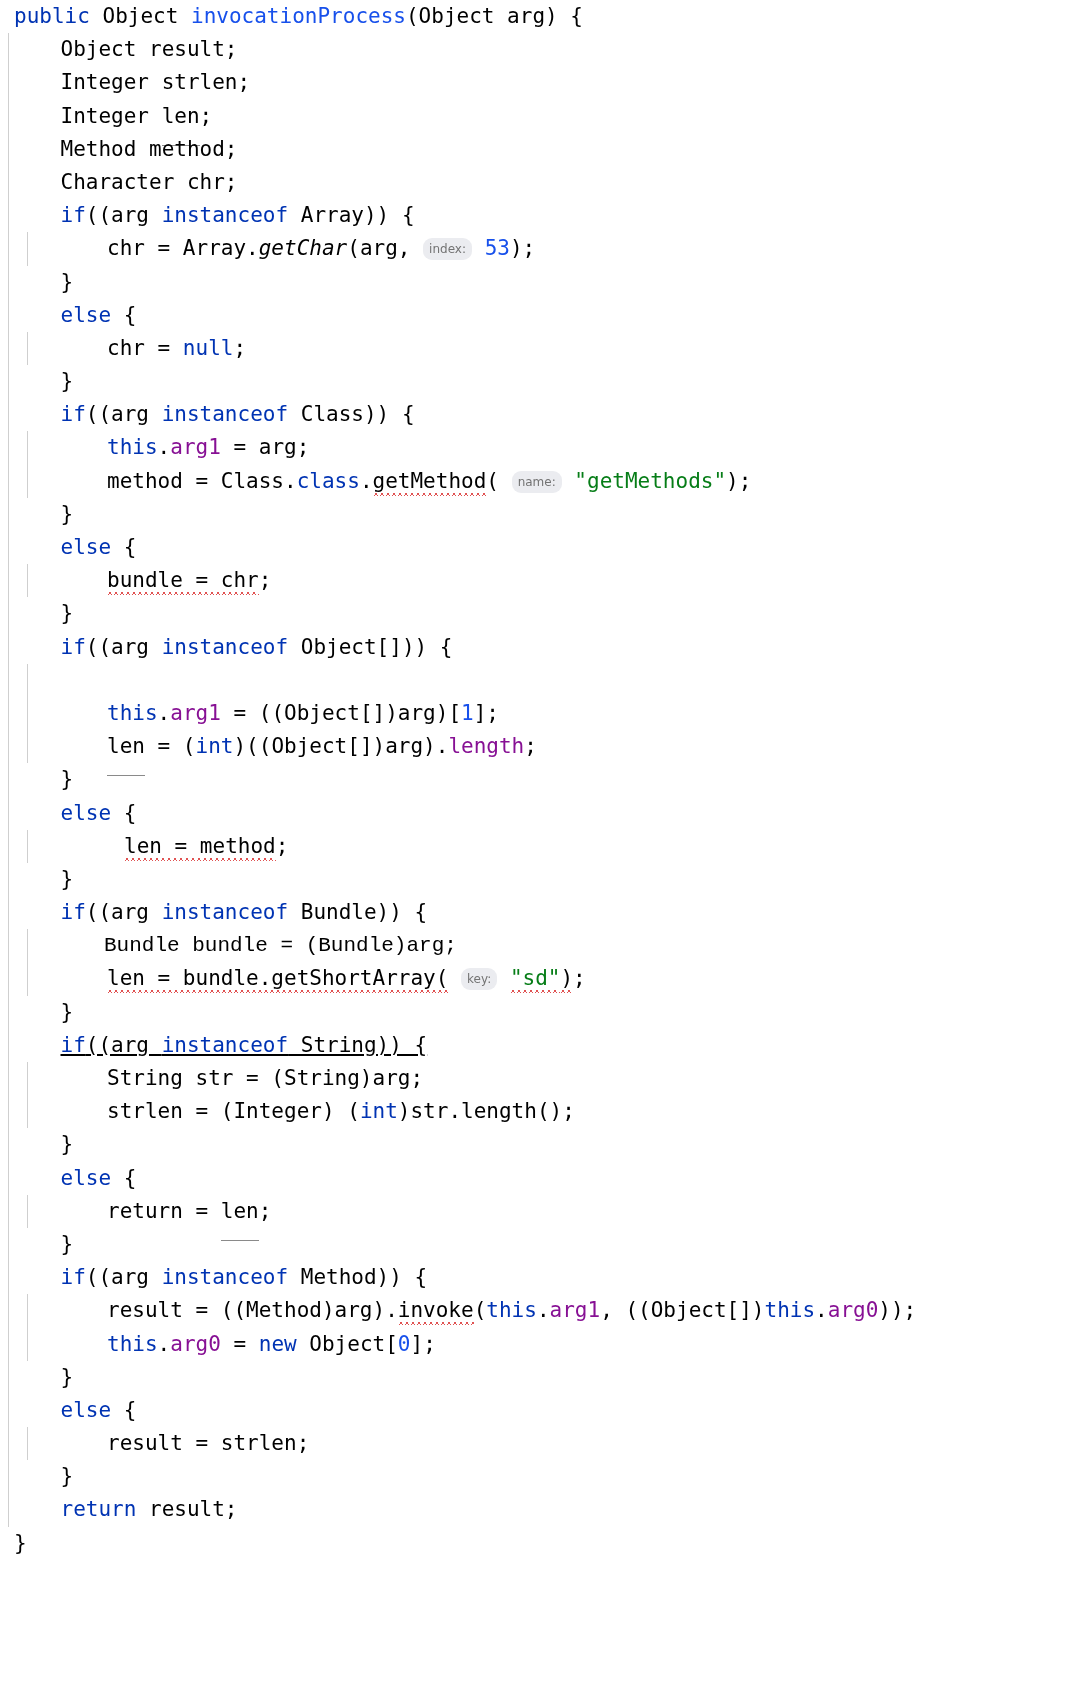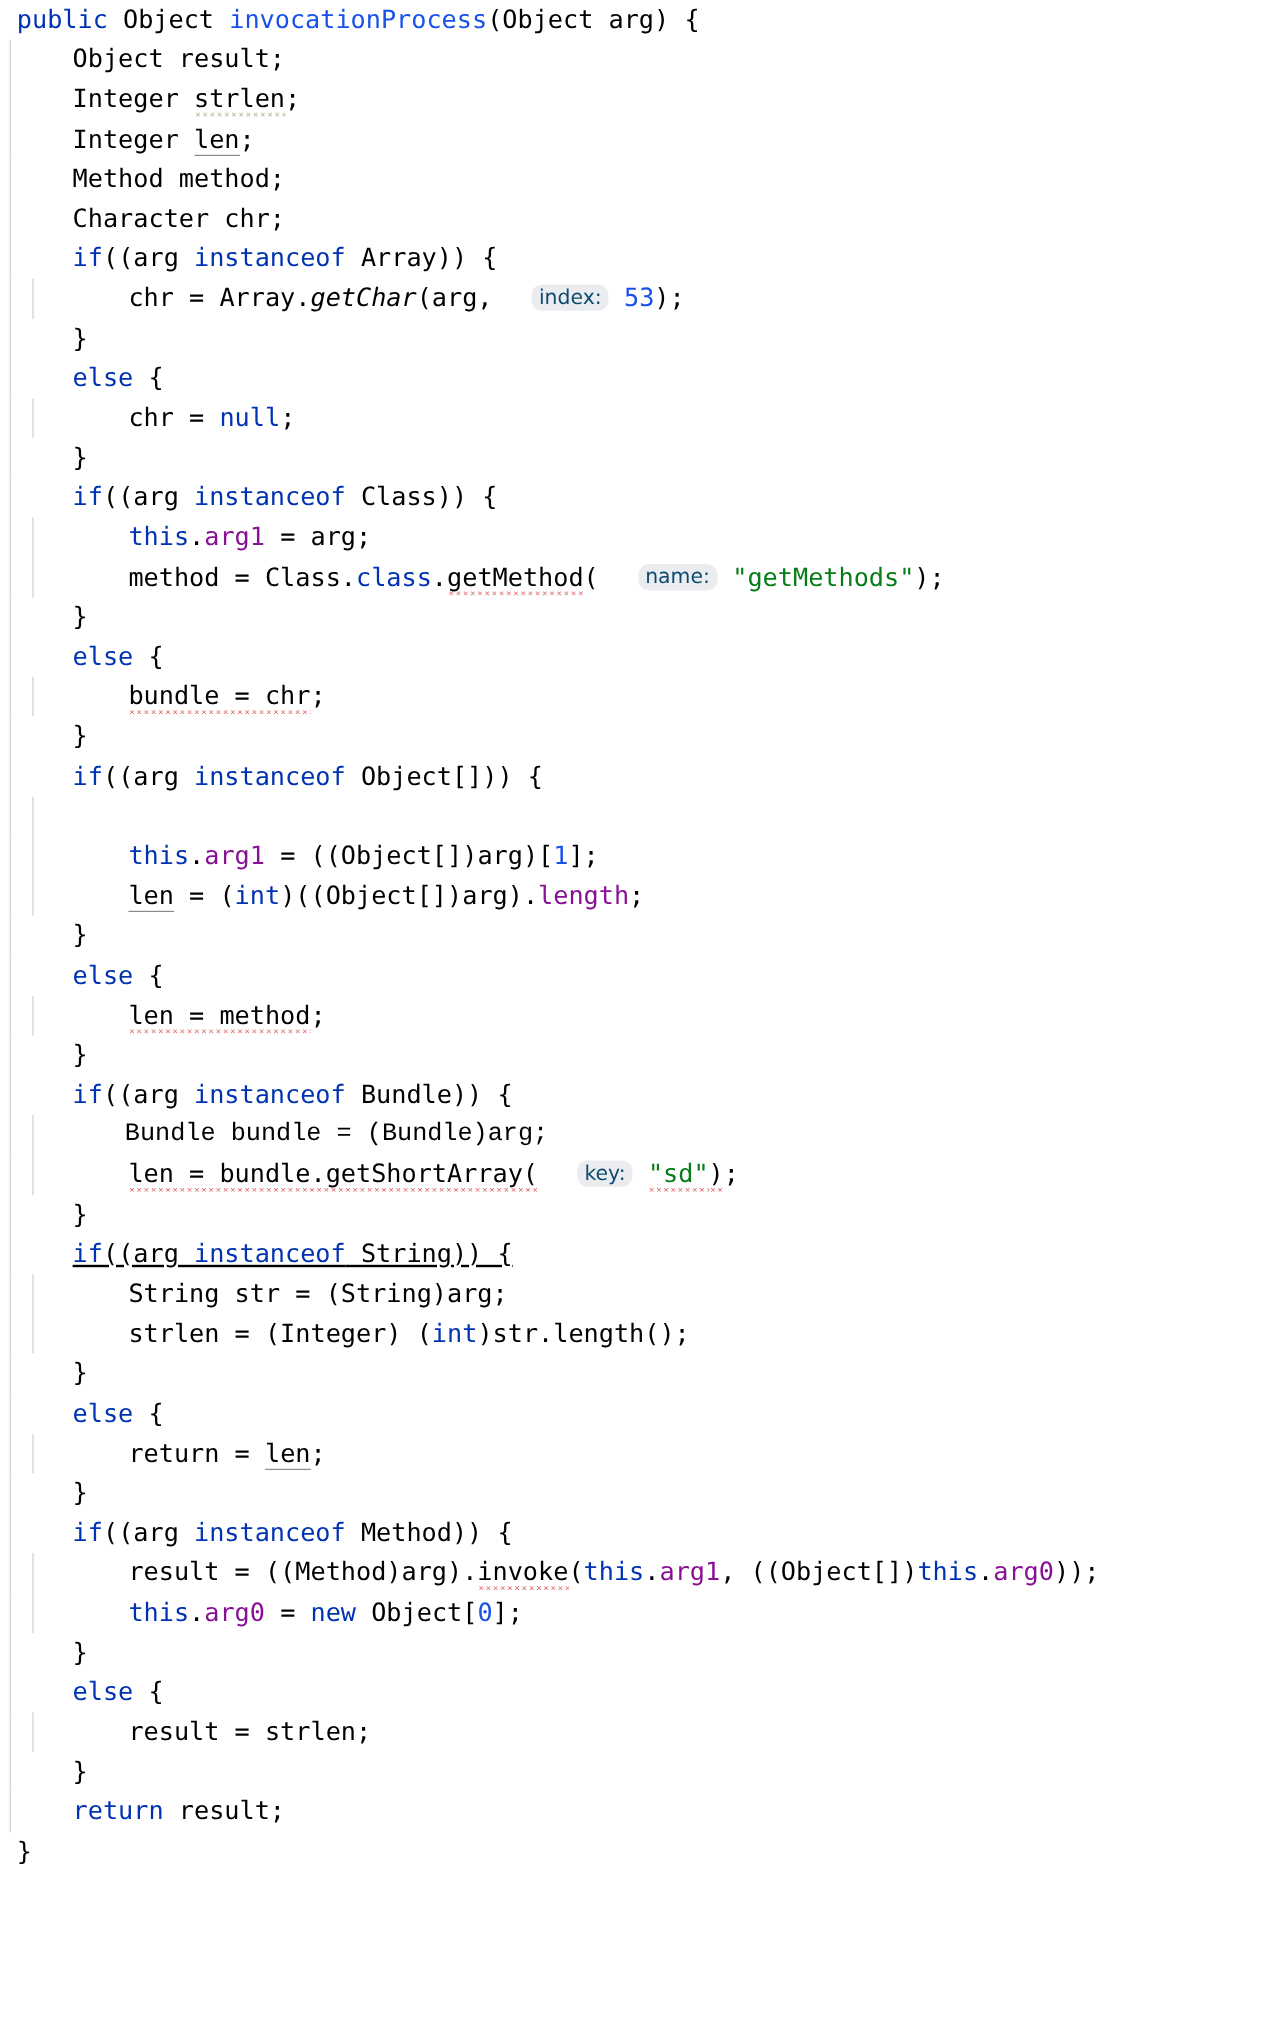--- a/index.html
+++ b/index.html
@@ -52,28 +52,27 @@
   .num  { color: #1750eb; }
   .fld  { color: #871094; }
   .mi   { color: #000000; font-style: italic; }
   .plain{ color: #000000; }
   .ident-blue { color: #1750eb; }
 
   
   .hint {
     display: inline-block;
     background: #ebecf0;
-    color: #0c4a6e;
+    color: #737373;
     border-radius: 9px;
     padding: 1px 6px 1px 6px;
-    font-size: 17px;
+    font-size: 12px;
     line-height: 20px;
     vertical-align: 2px;
     font-family: "DejaVu Sans", "Liberation Sans", sans-serif;
-    margin-left: 20px;
   }
 
   
   .warn-squig {
     text-decoration: none;
     background-repeat: repeat-x;
     background-position: 0 100%;
     background-size: 6px 3px;
     background-image:
       linear-gradient(45deg, transparent 45%, #9aab7a 45%, #9aab7a 55%, transparent 55%),
@@ -84,21 +83,21 @@
     background-repeat: repeat-x;
     background-position: 0 100%;
     background-size: 6px 3px;
     background-image:
       linear-gradient(45deg, transparent 45%, #e05252 45%, #e05252 58%, transparent 58%),
       linear-gradient(-45deg, transparent 45%, #e05252 45%, #e05252 58%, transparent 58%);
     padding-bottom: 3px;
   }
   .gray-ul {
     border-bottom: 1.5px solid #8a8a8a;
-    padding-bottom: 1px;
+    padding-bottom: 17px;
   }
 </style>
 </head>
 <body>
 
 <div id="editor">
     <div class="code-line"><span class="ln-text" style="left: 14px;"><span class="kw">public</span><span class="plain"> Object </span><span class="ident-blue">invocationProcess</span><span class="plain">(Object arg) {</span></span></div>
     <div class="code-line"><div class="guide g0"></div><span class="ln-text" style="left: 60.5px;"><span class="plain">Object result;</span></span></div>
     <div class="code-line"><div class="guide g0"></div><span class="ln-text" style="left: 60.5px;"><span class="plain">Integer </span><span class="plain warn-squig">strlen</span><span class="plain">;</span></span></div>
     <div class="code-line"><div class="guide g0"></div><span class="ln-text" style="left: 60.5px;"><span class="plain">Integer </span><span class="plain gray-ul">len</span><span class="plain">;</span></span></div>
@@ -116,21 +115,21 @@
     <div class="code-line"><div class="guide g0"></div><span class="ln-text" style="left: 60.5px;"><span class="plain">}</span></span></div>
     <div class="code-line"><div class="guide g0"></div><span class="ln-text" style="left: 60.5px;"><span class="kw">else</span><span class="plain"> {</span></span></div>
     <div class="code-line"><div class="guide g0"></div><div class="guide g1"></div><span class="ln-text" style="left: 107px;"><span class="plain err-squig">bundle = chr</span><span class="plain">;</span></span></div>
     <div class="code-line"><div class="guide g0"></div><span class="ln-text" style="left: 60.5px;"><span class="plain">}</span></span></div>
     <div class="code-line"><div class="guide g0"></div><span class="ln-text" style="left: 60.5px;"><span class="kw">if</span><span class="plain">((arg </span><span class="kw">instanceof</span><span class="plain"> Object[])) {</span></span></div>
     <div class="code-line"><div class="guide g0"></div><div class="guide g1"></div></div>
     <div class="code-line"><div class="guide g0"></div><div class="guide g1"></div><span class="ln-text" style="left: 107px;"><span class="kw">this</span><span class="plain">.</span><span class="fld">arg1</span><span class="plain"> = ((Object[])arg)[</span><span class="num">1</span><span class="plain">];</span></span></div>
     <div class="code-line"><div class="guide g0"></div><div class="guide g1"></div><span class="ln-text" style="left: 107px;"><span class="plain gray-ul">len</span><span class="plain"> = (</span><span class="kw">int</span><span class="plain">)((Object[])arg).</span><span class="fld">length</span><span class="plain">;</span></span></div>
     <div class="code-line"><div class="guide g0"></div><span class="ln-text" style="left: 60.5px;"><span class="plain">}</span></span></div>
     <div class="code-line"><div class="guide g0"></div><span class="ln-text" style="left: 60.5px;"><span class="kw">else</span><span class="plain"> {</span></span></div>
-    <div class="code-line"><div class="guide g0"></div><div class="guide g1"></div><span class="ln-text" style="left: 107px; text-align: center;"><span class="plain err-squig">len = method</span><span class="plain">;</span></span></div>
+    <div class="code-line"><div class="guide g0"></div><div class="guide g1"></div><span class="ln-text" style="left: 124px; text-align: center;"><span class="plain err-squig">len = method</span><span class="plain">;</span></span></div>
     <div class="code-line"><div class="guide g0"></div><span class="ln-text" style="left: 60.5px;"><span class="plain">}</span></span></div>
     <div class="code-line"><div class="guide g0"></div><span class="ln-text" style="left: 60.5px;"><span class="kw">if</span><span class="plain">((arg </span><span class="kw">instanceof</span><span class="plain"> Bundle)) {</span></span></div>
     <div class="code-line"><div class="guide g0"></div><div class="guide g1"></div><span class="ln-text" style="left: 104px; font-family: Liberation Mono, monospace;"><span class="plain">Bundle bundle = (Bundle)arg;</span></span></div>
     <div class="code-line"><div class="guide g0"></div><div class="guide g1"></div><span class="ln-text" style="left: 107px;"><span class="plain err-squig">len = bundle.getShortArray(</span><span class="plain"> </span><span class="hint">key:</span><span class="plain"> </span><span class="str err-squig">"sd"</span><span class="plain err-squig">)</span><span class="plain">;</span></span></div>
     <div class="code-line"><div class="guide g0"></div><span class="ln-text" style="left: 60.5px;"><span class="plain">}</span></span></div>
     <div class="code-line"><div class="guide g0"></div><span class="ln-text" style="left: 60.5px; text-decoration: underline;"><span class="kw">if</span><span class="plain">((arg </span><span class="kw">instanceof</span><span class="plain"> String)) {</span></span></div>
     <div class="code-line"><div class="guide g0"></div><div class="guide g1"></div><span class="ln-text" style="left: 107px;"><span class="plain">String str = (String)arg;</span></span></div>
     <div class="code-line"><div class="guide g0"></div><div class="guide g1"></div><span class="ln-text" style="left: 107px;"><span class="plain">strlen = (Integer) (</span><span class="kw">int</span><span class="plain">)str.length();</span></span></div>
     <div class="code-line"><div class="guide g0"></div><span class="ln-text" style="left: 60.5px;"><span class="plain">}</span></span></div>
     <div class="code-line"><div class="guide g0"></div><span class="ln-text" style="left: 60.5px;"><span class="kw">else</span><span class="plain"> {</span></span></div>

